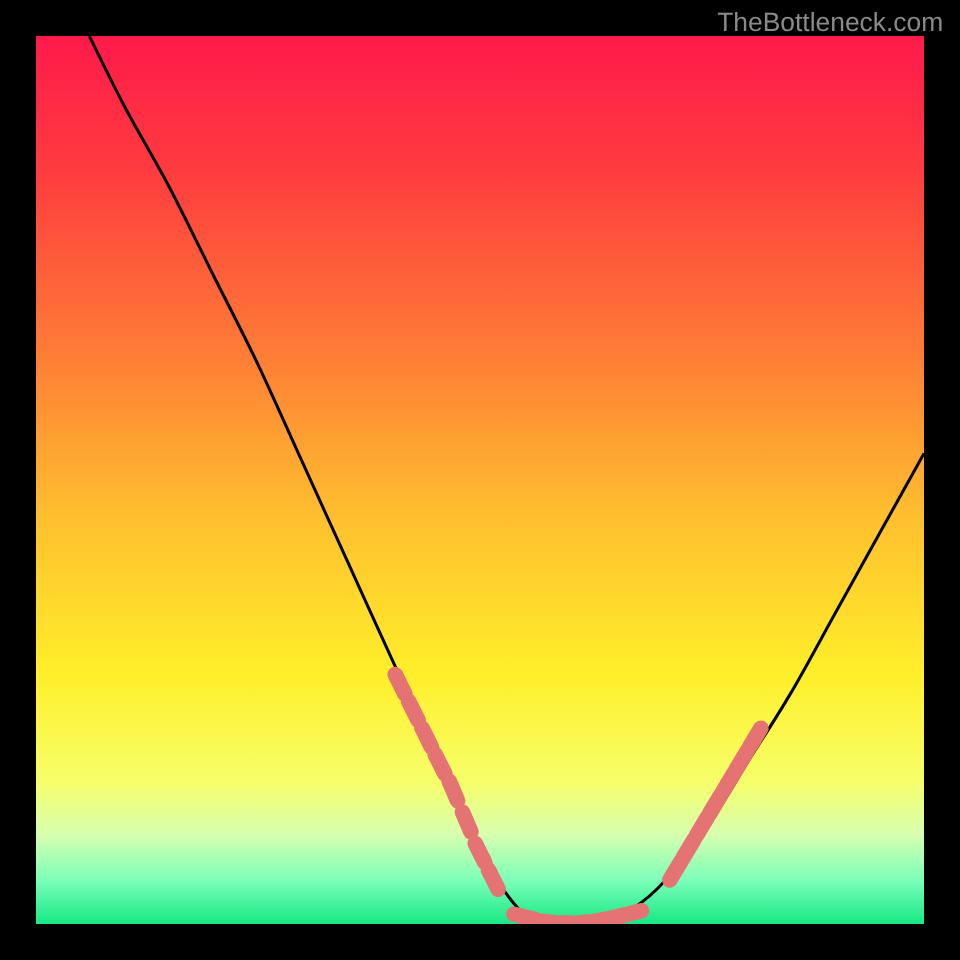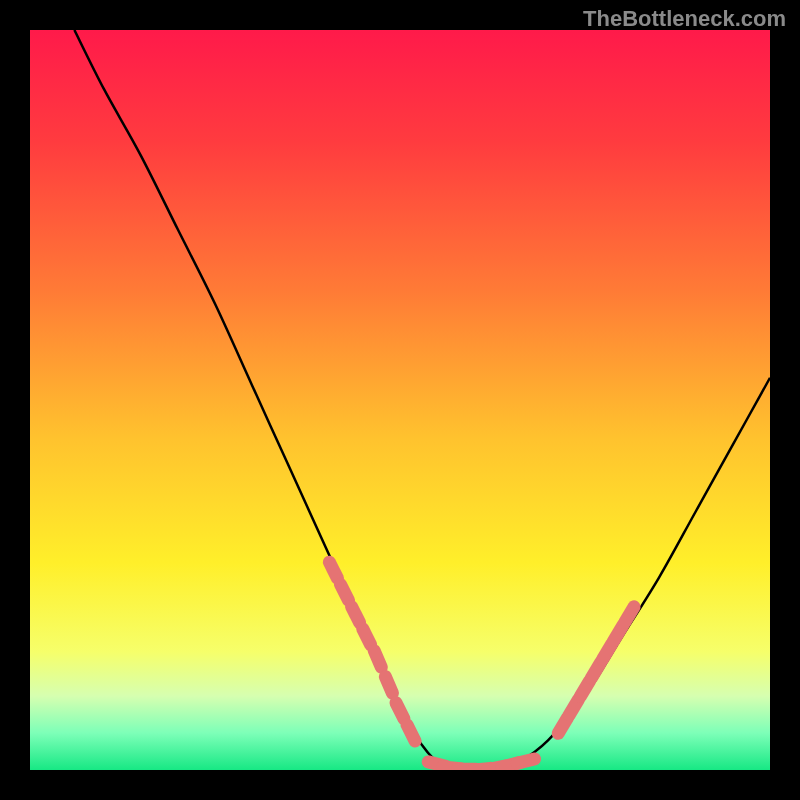--- a/index.html
+++ b/index.html
@@ -1,17 +1,17 @@
 <!DOCTYPE html>
 <html><head>
 <meta charset="utf-8">
 <style>
   * { margin: 0; padding: 0; box-sizing: border-box; }
   body { width: 800px; height: 800px; background: #000; position: relative; font-family: Arial, sans-serif; }
-  .watermark { position: absolute; top: 6px; right: 14px; color: #8a8a8a; font-size: 22px; font-weight: 700; z-index: 10; }
+  .watermark { position: absolute; top: 6px; right: 14px; color: #8a8a8a; font-size: 22px; font-weight: 400; z-index: 10; }
   .plot-area { position: absolute; left: 30px; top: 30px; width: 740px; height: 740px; }
   svg { display: block; }
 </style>
 </head>
 <body>
 
 <div class="watermark">TheBottleneck.com</div>
 
 <div class="plot-area">
   <svg id="chart-svg" width="740" height="740" viewBox="0 0 740 740">

